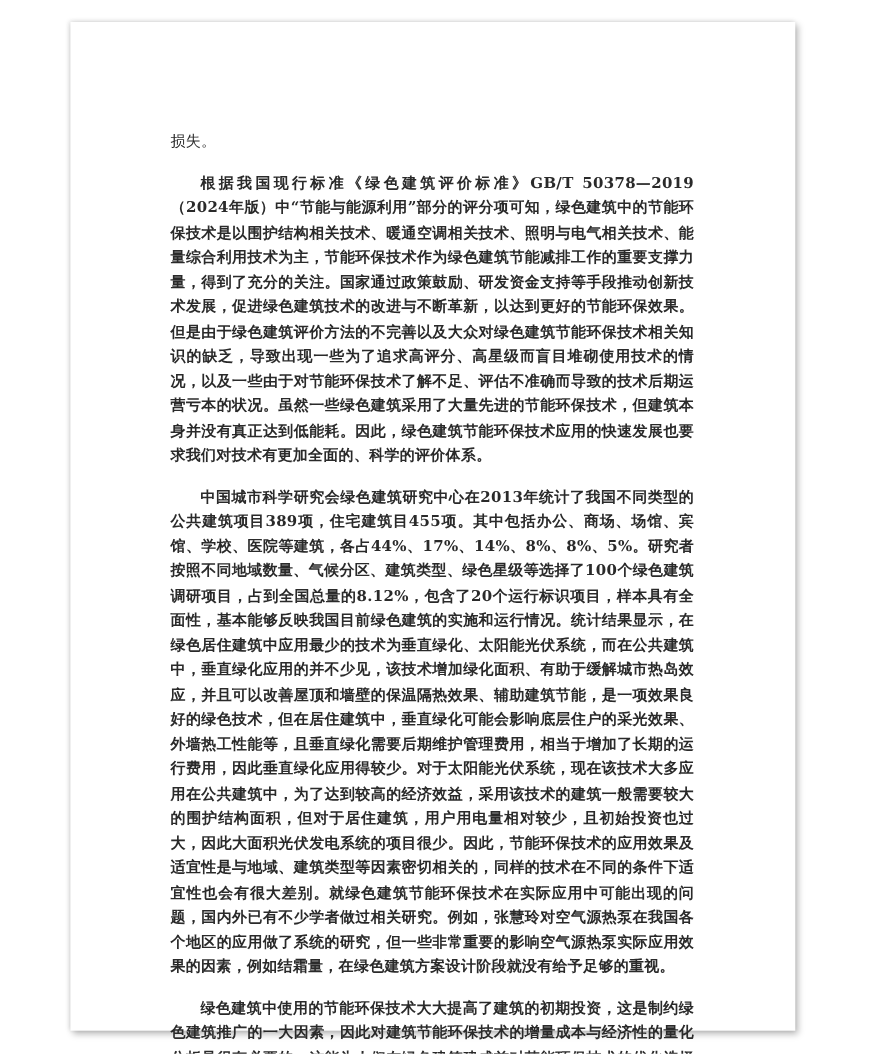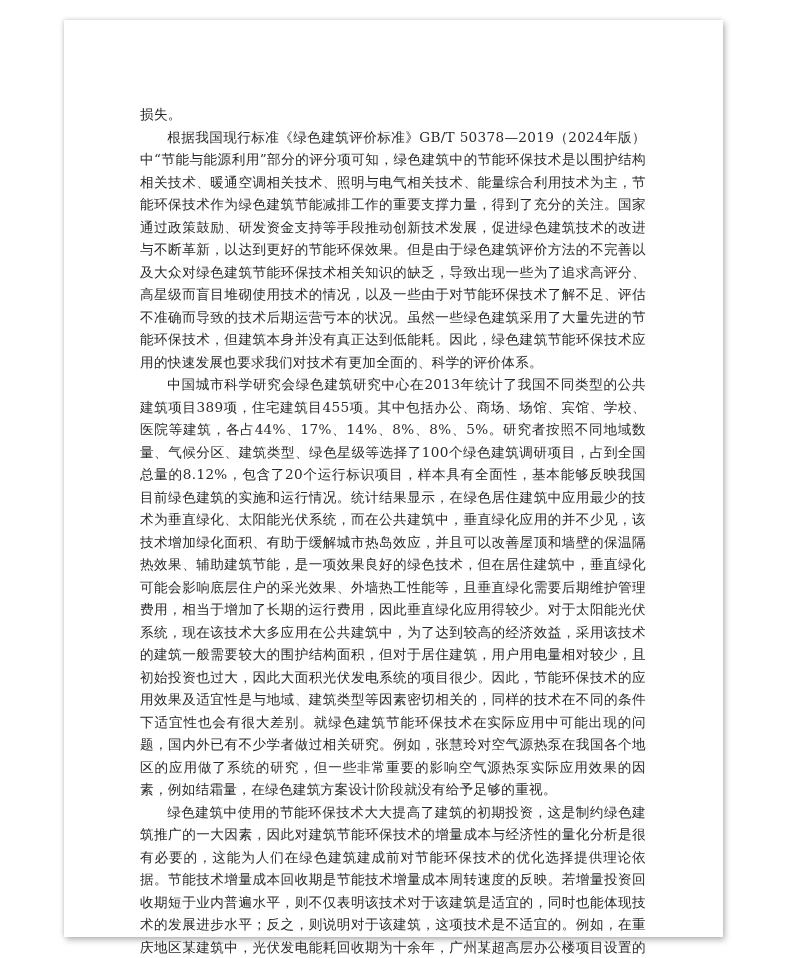--- a/index.html
+++ b/index.html
@@ -29,25 +29,26 @@
       width: 506px;
       font-family: "DejaVu Serif", "Liberation Serif", serif;
       font-size: 13.6px;
       line-height: 22.5px;
       color: #2a2a2a;
       text-align: justify;
       text-justify: inter-character;
       letter-spacing: 0.3px;
     }
     .para {
-      margin: 0;
+      margin: 15px;
       padding: 0;
     }
     .para.indent {
       text-indent: 2em;
+      font-weight: bold;
     }
   </style>
 </head>
 <body>
 
 <div class="page">
   <div class="text-block">
     <p class="para">损失。</p>
     <p class="para indent">根据我国现行标准《绿色建筑评价标准》GB/T 50378—2019（2024年版）中“节能与能源利用”部分的评分项可知，绿色建筑中的节能环保技术是以围护结构相关技术、暖通空调相关技术、照明与电气相关技术、能量综合利用技术为主，节能环保技术作为绿色建筑节能减排工作的重要支撑力量，得到了充分的关注。国家通过政策鼓励、研发资金支持等手段推动创新技术发展，促进绿色建筑技术的改进与不断革新，以达到更好的节能环保效果。但是由于绿色建筑评价方法的不完善以及大众对绿色建筑节能环保技术相关知识的缺乏，导致出现一些为了追求高评分、高星级而盲目堆砌使用技术的情况，以及一些由于对节能环保技术了解不足、评估不准确而导致的技术后期运营亏本的状况。虽然一些绿色建筑采用了大量先进的节能环保技术，但建筑本身并没有真正达到低能耗。因此，绿色建筑节能环保技术应用的快速发展也要求我们对技术有更加全面的、科学的评价体系。</p>
     <p class="para indent">中国城市科学研究会绿色建筑研究中心在2013年统计了我国不同类型的公共建筑项目389项，住宅建筑目455项。其中包括办公、商场、场馆、宾馆、学校、医院等建筑，各占44%、17%、14%、8%、8%、5%。研究者按照不同地域数量、气候分区、建筑类型、绿色星级等选择了100个绿色建筑调研项目，占到全国总量的8.12%，包含了20个运行标识项目，样本具有全面性，基本能够反映我国目前绿色建筑的实施和运行情况。统计结果显示，在绿色居住建筑中应用最少的技术为垂直绿化、太阳能光伏系统，而在公共建筑中，垂直绿化应用的并不少见，该技术增加绿化面积、有助于缓解城市热岛效应，并且可以改善屋顶和墙壁的保温隔热效果、辅助建筑节能，是一项效果良好的绿色技术，但在居住建筑中，垂直绿化可能会影响底层住户的采光效果、外墙热工性能等，且垂直绿化需要后期维护管理费用，相当于增加了长期的运行费用，因此垂直绿化应用得较少。对于太阳能光伏系统，现在该技术大多应用在公共建筑中，为了达到较高的经济效益，采用该技术的建筑一般需要较大的围护结构面积，但对于居住建筑，用户用电量相对较少，且初始投资也过大，因此大面积光伏发电系统的项目很少。因此，节能环保技术的应用效果及适宜性是与地域、建筑类型等因素密切相关的，同样的技术在不同的条件下适宜性也会有很大差别。就绿色建筑节能环保技术在实际应用中可能出现的问题，国内外已有不少学者做过相关研究。例如，张慧玲对空气源热泵在我国各个地区的应用做了系统的研究，但一些非常重要的影响空气源热泵实际应用效果的因素，例如结霜量，在绿色建筑方案设计阶段就没有给予足够的重视。</p>

